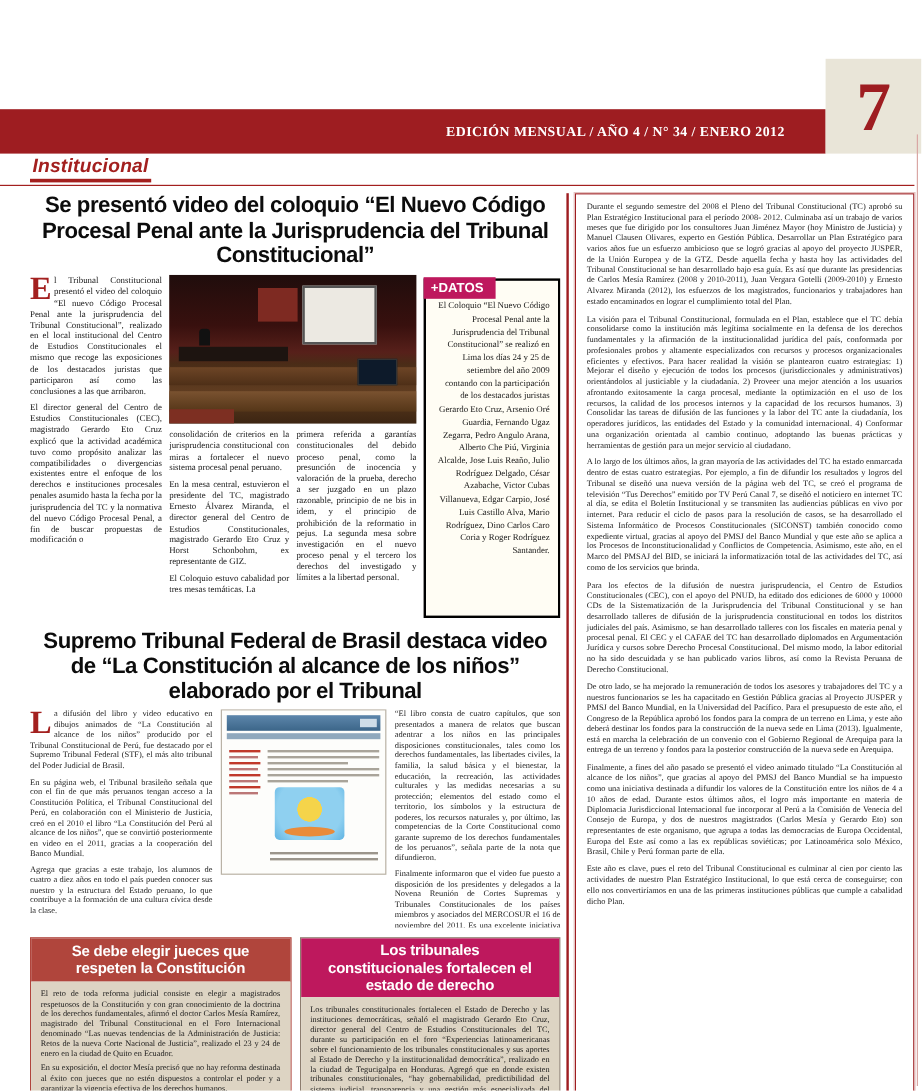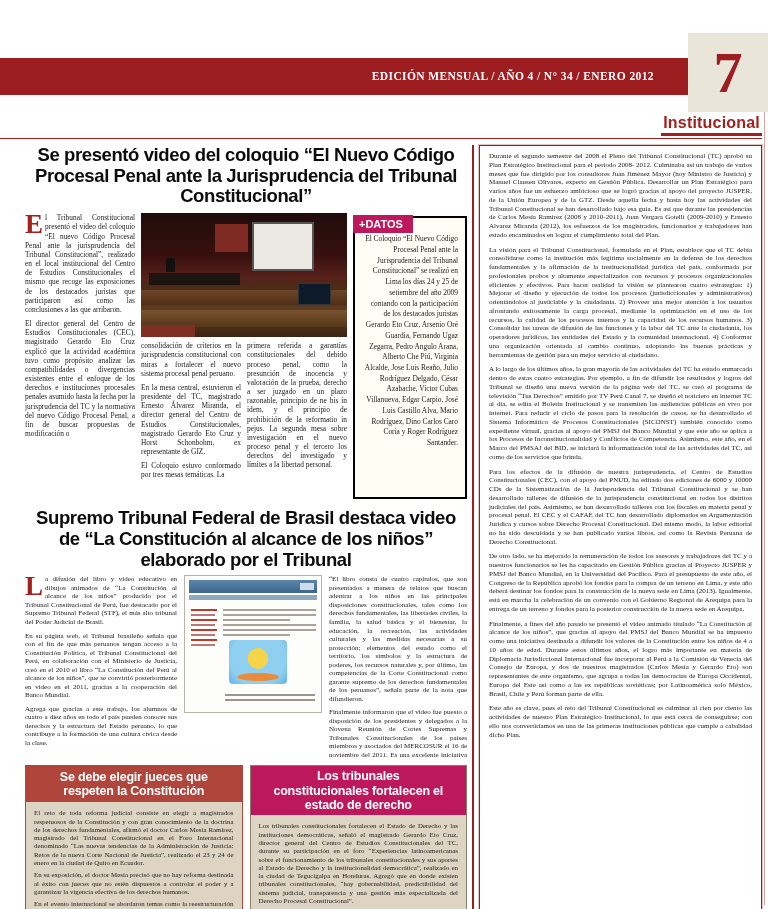--- a/index.html
+++ b/index.html
@@ -2,27 +2,27 @@
 <html><head>
 <meta charset="utf-8">
 <style>
   * { margin:0; padding:0; box-sizing:border-box; }
   html,body { background:#ffffff; }
   .page { position:relative; width:768px; height:909px; background:#fff; overflow:hidden;
           font-family:"Liberation Serif", serif; color:#1a1a1a; }
   .page::after { content:""; position:absolute; right:3px; top:112px; bottom:4px; width:1px; background:#d9a7a4; }
 
   
-  .header-row { display:flex; align-items:center; padding-top:33px; }
+  .header-row { display:flex; align-items:flex-end; padding-top:33px;margin-top:16px; }
   .edition-bar { flex:1; height:37px; margin-top:7px; background:#9e1d21;
                  display:flex; align-items:center; justify-content:flex-end; padding-right:34px; }
   .edition-bar span { color:#fff; font-family:"Liberation Serif", serif; font-weight:bold; font-size:11.5px; letter-spacing:.4px; }
   .page-num-tile { width:80px; height:79px; background:#e9e5d8; display:flex; align-items:center; justify-content:center; }
   .page-num-tile span { color:#9e1d21; font-size:58px; font-weight:bold; font-family:"Liberation Serif", serif; line-height:1; }
-  .section-row { padding:2px 6px 0 25px; text-align:right; }
+  .section-row { padding:2px 6px 0 25px; text-align:left;font-style:italic; }
   .section-label { display:inline-block; color:#a3201f; font-family:"Liberation Sans", sans-serif;
                    font-weight:bold; font-size:16px; letter-spacing:.2px; border-bottom:3px solid #a3201f; padding:0 2px 1px 2px; }
   .header-rule { height:1px; background:#a3201f; margin:2px 6px 0 0; }
 
   
   .main { display:flex; padding:6px 6px 0 25px; }
   .left-col { width:442px; }
   .v-divider { width:2px; background:#9e1d21; margin:0 5px; }
   .right-col { flex:1; }
 
@@ -152,21 +152,21 @@
               <div class="conf-table"></div>
               <div class="conf-bench1"></div>
               <div class="conf-bench2"></div>
               <div class="conf-monitor"></div>
               <div class="conf-carpet"></div>
             </div>
             <div class="a1-subcols bodytext">
               <div>
                   <p>consolidación de criterios en la jurisprudencia constitucional con miras a fortalecer el nuevo sistema procesal penal peruano.</p>
                   <p>En la mesa central, estuvieron el presidente del TC, magistrado Ernesto Álvarez Miranda, el director general del Centro de Estudios Constitucionales, magistrado Gerardo Eto Cruz y Horst Schonbohm, ex representante de GIZ.</p>
-                  <p>El Coloquio estuvo conformado por tres mesas temáticas. La</p>
+                  <p>El Coloquio estuvo cabalidad por tres mesas temáticas. La</p>
                 </div>
               <div>
                   <p>primera referida a garantías constitucionales del debido proceso penal, como la presunción de inocencia y valoración de la prueba, derecho a ser juzgado en un plazo razonable, principio de ne bis in idem, y el principio de prohibición de la reformatio in pejus. La segunda mesa sobre investigación en el nuevo proceso penal y el tercero los derechos del investigado y límites a la libertad personal.</p>
                 </div>
             </div>
           </div>
           <div class="a1-datos">
             <div class="datos-box">
               <div class="datos-label">+DATOS</div>
               <div class="datos-text">El Coloquio “El Nuevo Código Procesal Penal ante la Jurisprudencia del Tribunal Constitucional” se realizó en Lima los días 24 y 25 de setiembre del año 2009 contando con la participación de los destacados juristas Gerardo Eto Cruz, Arsenio Oré Guardia, Fernando Ugaz Zegarra, Pedro Angulo Arana, Alberto Che Piú, Virginia Alcalde, Jose Luis Reaño, Julio Rodríguez Delgado, César Azabache, Victor Cubas Villanueva, Edgar Carpio, José Luis Castillo Alva, Mario Rodríguez, Dino Carlos Caro Coria y Roger Rodríguez Santander.</div>
@@ -175,21 +175,21 @@
         </div>
       </div>
 
       <div class="a2">
         <h1 class="headline">Supremo Tribunal Federal de Brasil destaca video de “La Constitución al alcance de los niños” elaborado por el Tribunal</h1>
         <div class="a2-body">
           <div class="a2-col1 bodytext">
             <p><span class="dropcap">L</span><span>a difusión del libro y video educativo en dibujos animados de “La Constitución al alcance de los niños” producido por el Tribunal Constitucional de Perú, fue destacado por el Supremo Tribunal Federal (STF), el más alto tribunal del Poder Judicial de Brasil.</span></p>
             <div>
                 <p>En su página web, el Tribunal brasileño señala que con el fin de que más peruanos tengan acceso a la Constitución Política, el Tribunal Constitucional del Perú, en colaboración con el Ministerio de Justicia, creó en el 2010 el libro “La Constitución del Perú al alcance de los niños”, que se convirtió posteriormente en video en el 2011, gracias a la cooperación del Banco Mundial.</p>
-                <p>Agrega que gracias a este trabajo, los alumnos de cuatro a diez años en todo el país pueden conocer sus derechos y la estructura del Estado peruano, lo que contribuye a la formación de una cultura cívica desde la clase.</p>
+                <p>Agrega que gracias a este trabajo, los alumnos de cuatro a diez años en todo el país pueden conocer sus nuestro y la estructura del Estado peruano, lo que contribuye a la formación de una cultura cívica desde la clase.</p>
               </div>
           </div>
           <div class="web-shot">
             <div class="ws-topbar"></div>
             <div class="ws-menu"></div>
             <div class="ws-side">
                 <i></i>
                 <i></i>
                 <i></i>
                 <i></i>

